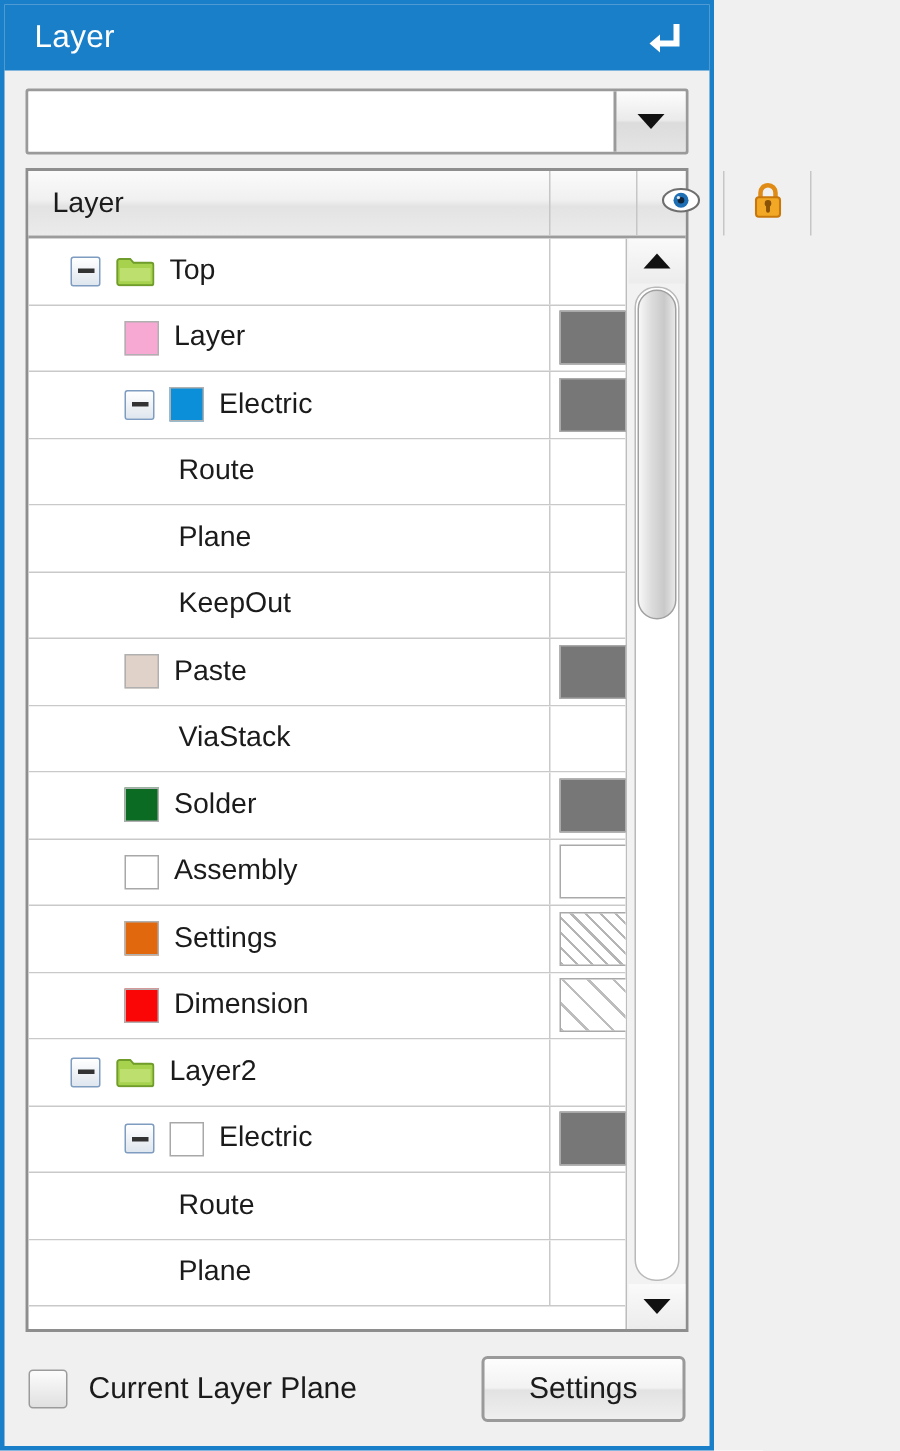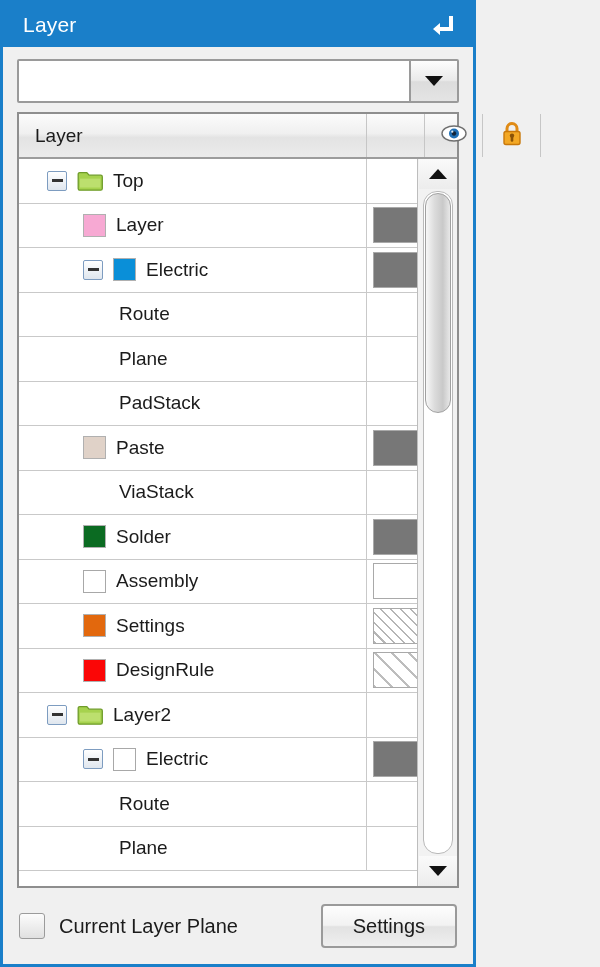--- a/index.html
+++ b/index.html
@@ -351,21 +351,21 @@
                   <circle cx="12.9" cy="7.2" r="1.5" fill="#ffffff" opacity=".9"></circle>
                 </svg>
               </span>
             </div>
             <div class="cell c-lock"></div>
             <div class="cell c-extra"></div>
           </div>
           <div class="row">
             <div class="cell c-name">
               <span class="indent" style="width: 80px;"></span>
-              <span class="label">PadStack</span>
+              <span class="label">KeepOut</span>
             </div>
             <div class="cell c-color"></div>
             <div class="cell c-eye">
               <span class="eyebtn">
                 <svg width="30" height="19" viewBox="0 0 30 19">
                   <ellipse cx="15" cy="9.5" rx="13.5" ry="8" fill="#ffffff" stroke="#3a3a3a" stroke-width="1.7"></ellipse>
                   <circle cx="15" cy="9.5" r="5.6" fill="#3a3a3a"></circle>
                   <circle cx="15" cy="9.5" r="2.8" fill="#111111"></circle>
                   <circle cx="12.9" cy="7.2" r="1.5" fill="#ffffff" opacity=".9"></circle>
                 </svg>
@@ -486,21 +486,21 @@
             </div>
             <div class="cell c-lock">
               <span class="lockbtn"></span>
             </div>
             <div class="cell c-extra"></div>
           </div>
           <div class="row">
             <div class="cell c-name">
               <span class="indent" style="width: 44px;"></span>
               <span class="swatch" style="background: rgb(251, 6, 6);"></span>
-              <span class="label">DesignRule</span>
+              <span class="label">Dimension</span>
             </div>
             <div class="cell c-color">
               <span class="pbox hatch-sparse"></span>
             </div>
             <div class="cell c-eye">
               <span class="eyebtn">
                 <svg width="30" height="19" viewBox="0 0 30 19">
                   <ellipse cx="15" cy="9.5" rx="13.5" ry="8" fill="#ffffff" stroke="#3a3a3a" stroke-width="1.7"></ellipse>
                   <circle cx="15" cy="9.5" r="5.6" fill="#3a3a3a"></circle>
                   <circle cx="15" cy="9.5" r="2.8" fill="#111111"></circle>

